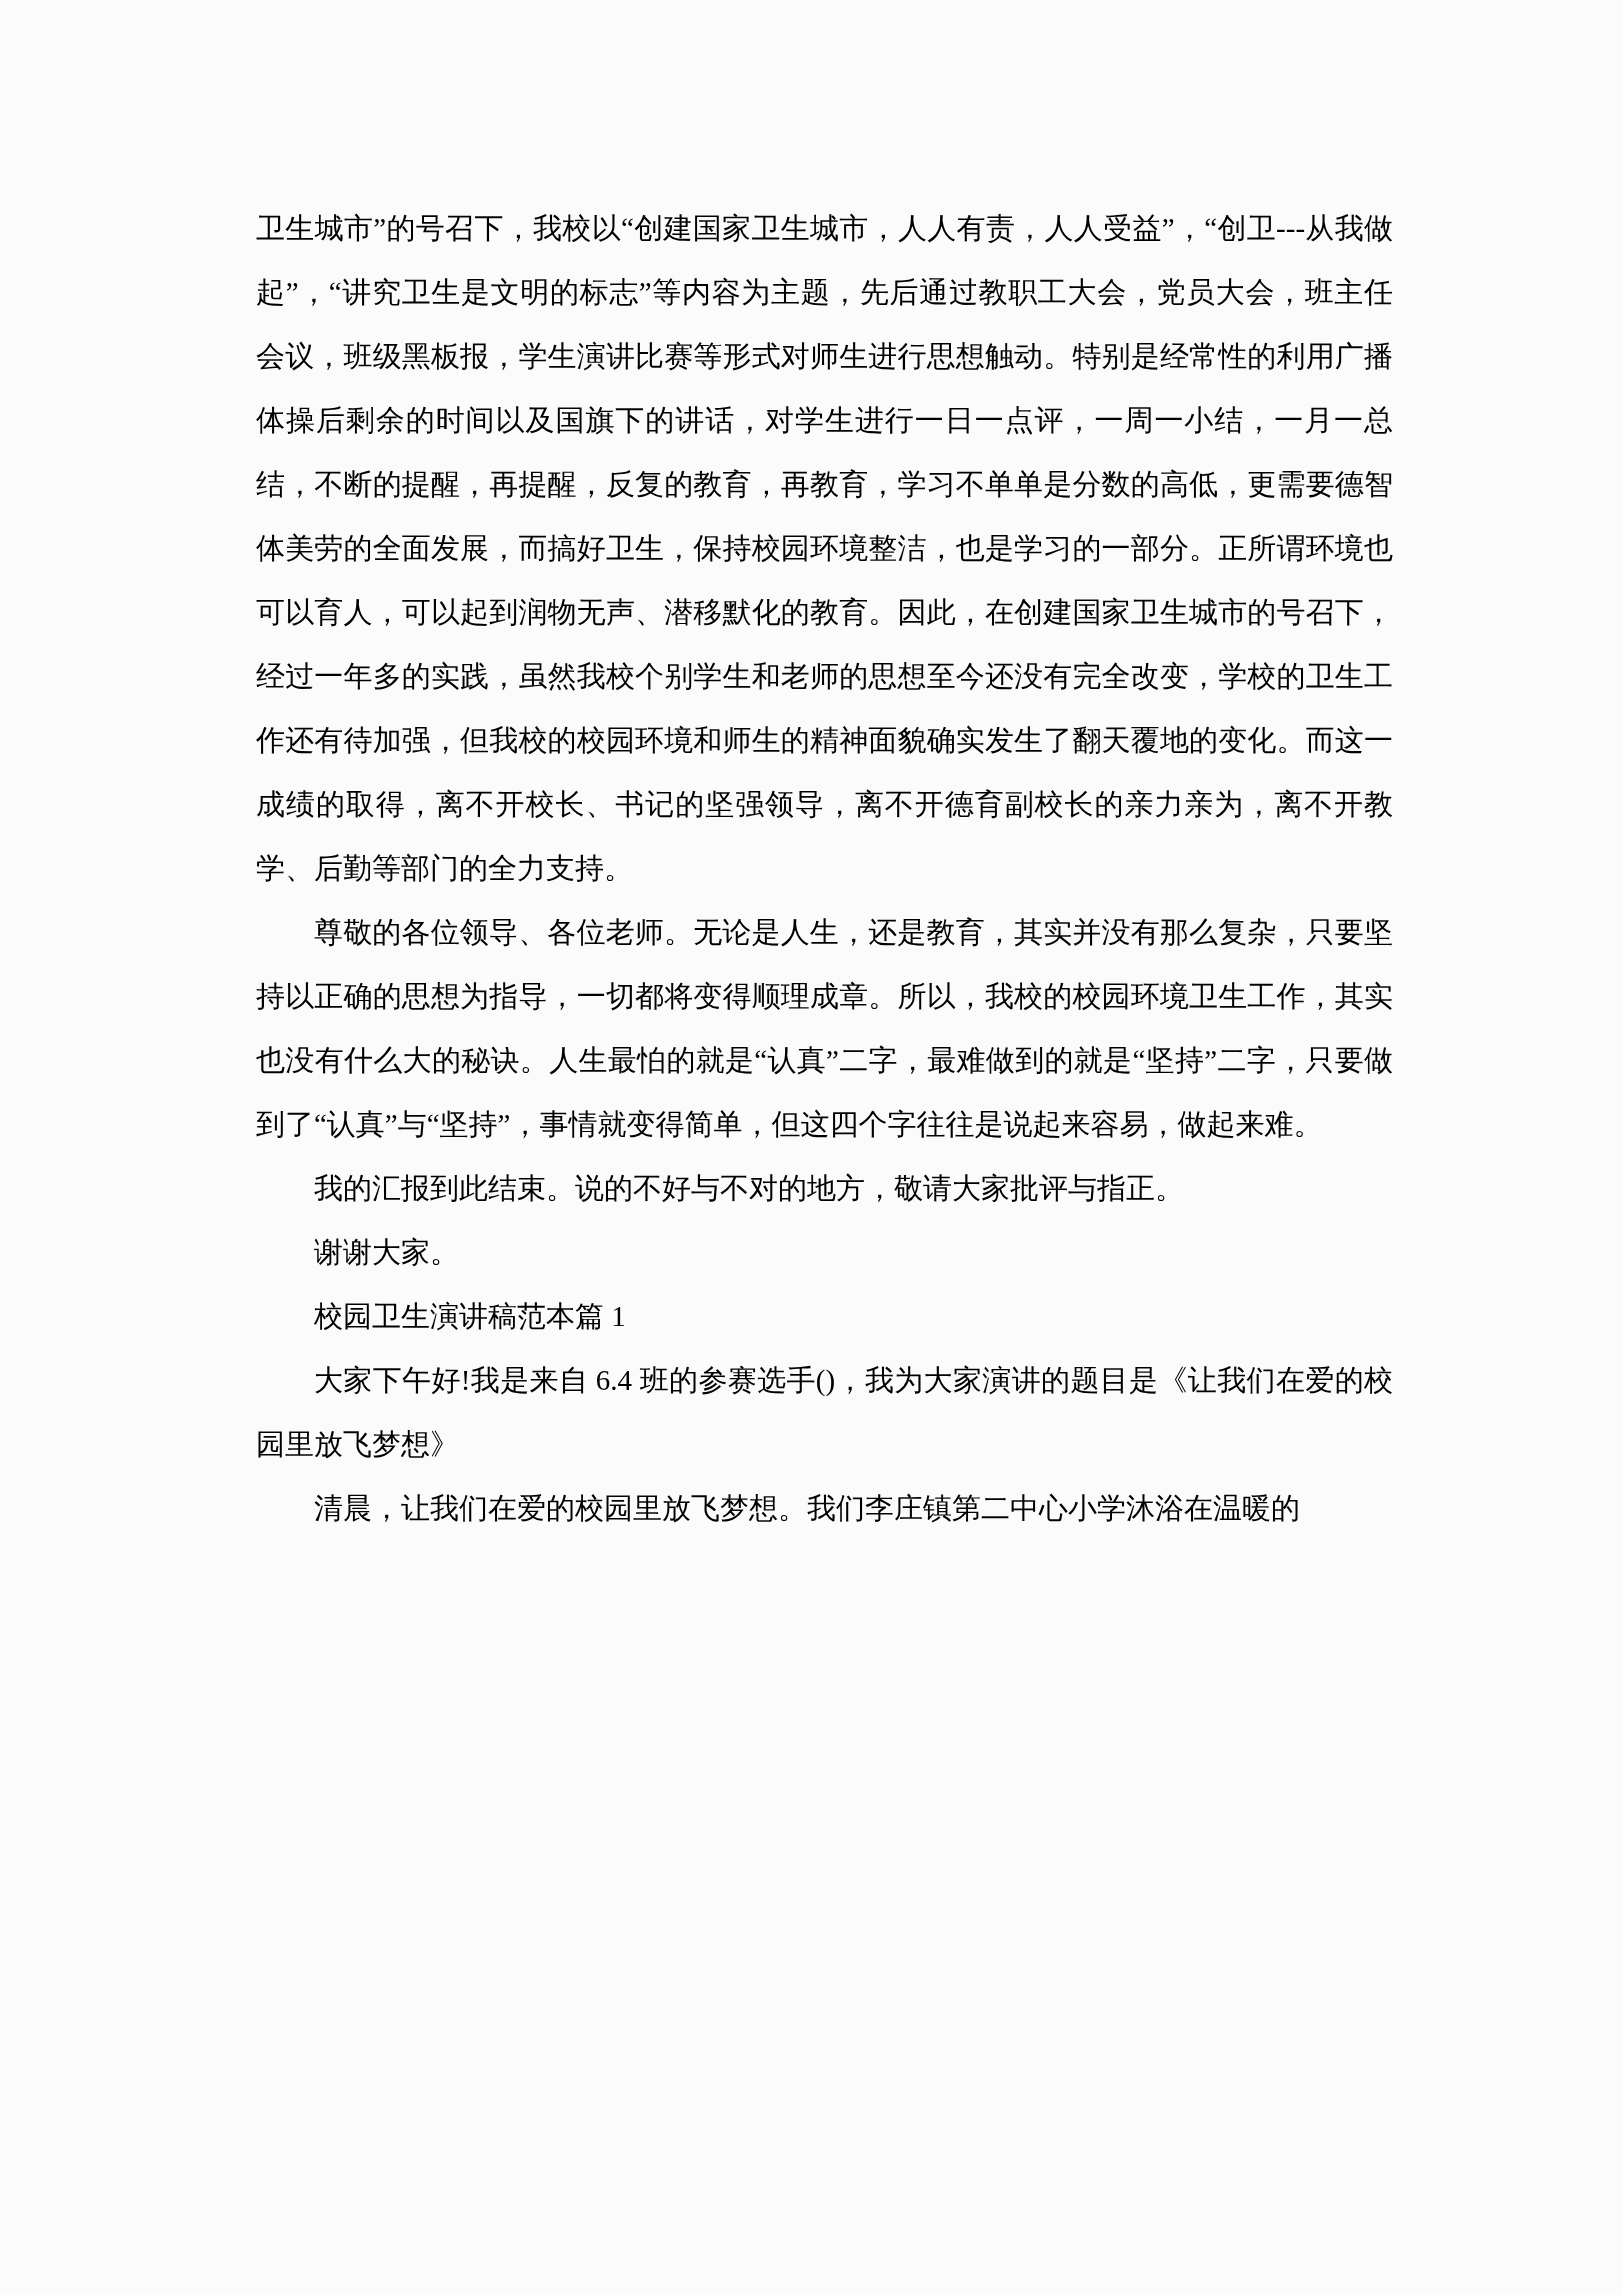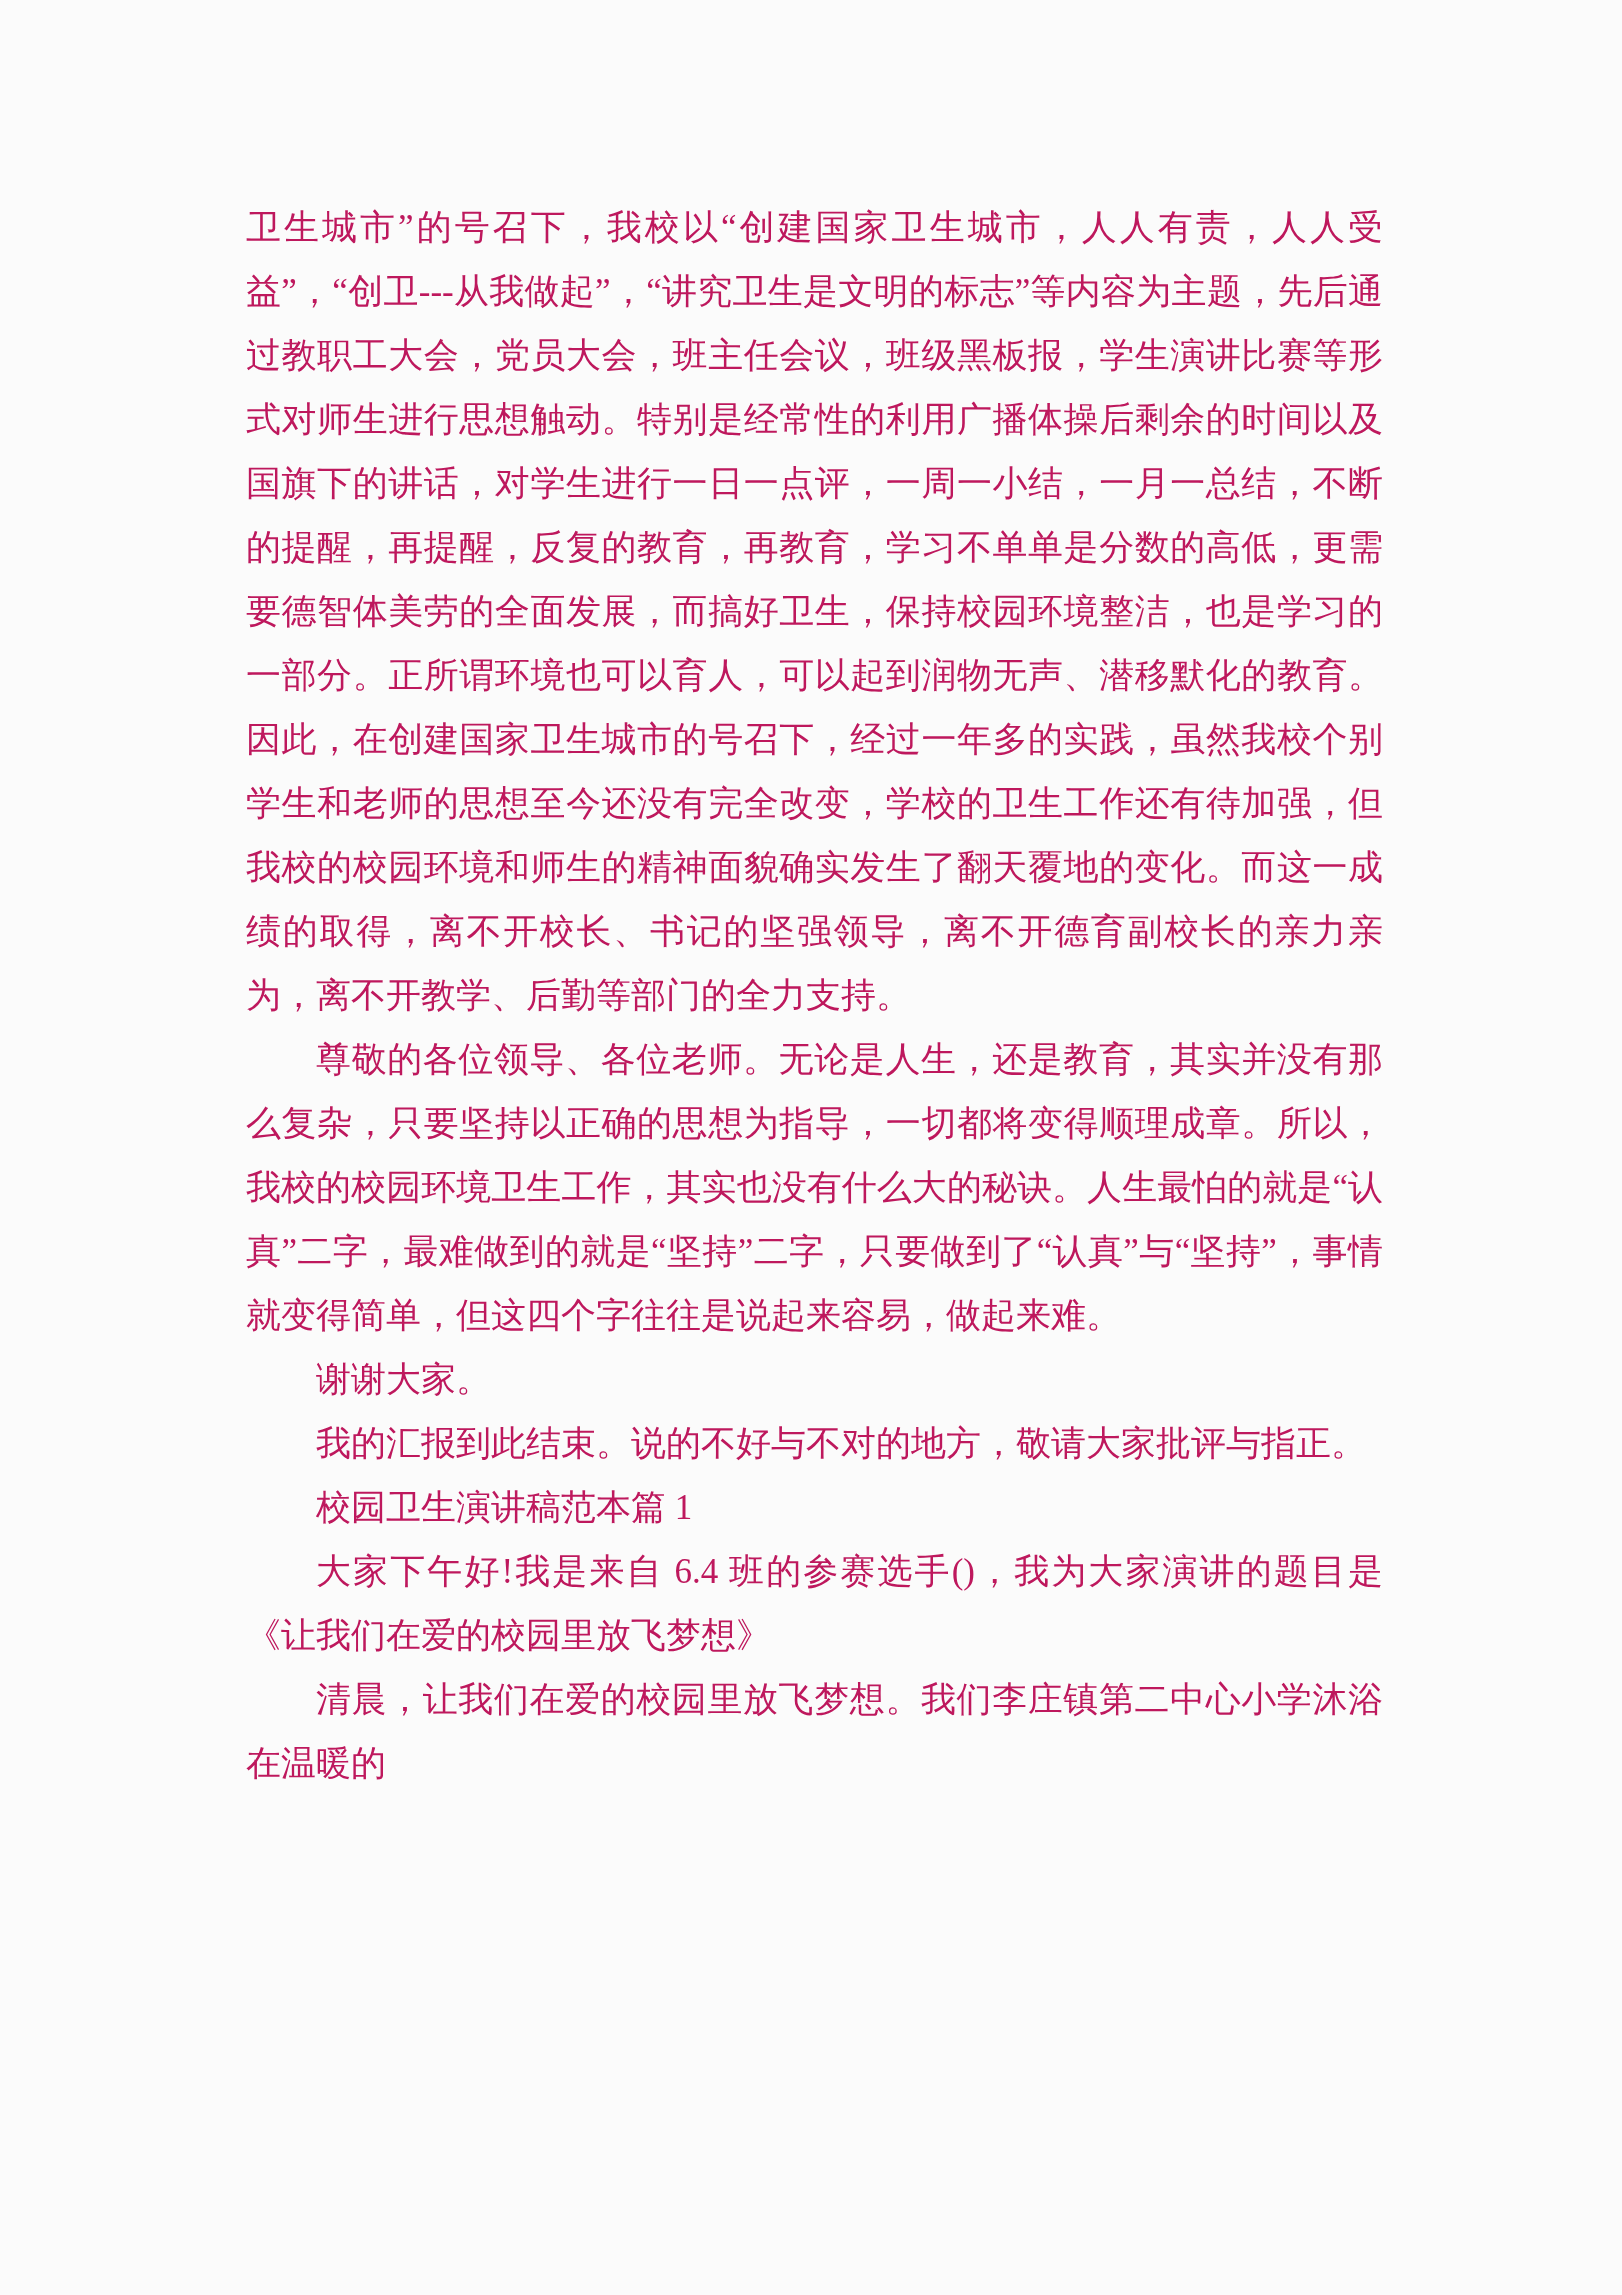--- a/index.html
+++ b/index.html
@@ -17,45 +17,45 @@
   .page {
     position: absolute;
     left: 0;
     top: 0;
     width: 1623px;
     height: 2295px;
     background: #fbfbfb;
   }
   .content {
     position: absolute;
-    left: 246px;
+    left: 256px;
     top: 196px;
     width: 1137px;
-    color: #be185d;
-    font-size: 35px;
+    color: #000000;
+    font-size: 29px;
     line-height: 64px;
     text-align: justify;
     letter-spacing: 0;
     word-break: break-all;
   }
   .content p {
     margin: 0;
     padding: 0;
   }
   .content p.indent {
     text-indent: 2em;
   }
 </style>
 </head>
 <body>
 
 <div class="page">
   <div class="content">
     <p>卫生城市”的号召下，我校以“创建国家卫生城市，人人有责，人人受益”，“创卫---从我做起”，“讲究卫生是文明的标志”等内容为主题，先后通过教职工大会，党员大会，班主任会议，班级黑板报，学生演讲比赛等形式对师生进行思想触动。特别是经常性的利用广播体操后剩余的时间以及国旗下的讲话，对学生进行一日一点评，一周一小结，一月一总结，不断的提醒，再提醒，反复的教育，再教育，学习不单单是分数的高低，更需要德智体美劳的全面发展，而搞好卫生，保持校园环境整洁，也是学习的一部分。正所谓环境也可以育人，可以起到润物无声、潜移默化的教育。因此，在创建国家卫生城市的号召下，经过一年多的实践，虽然我校个别学生和老师的思想至今还没有完全改变，学校的卫生工作还有待加强，但我校的校园环境和师生的精神面貌确实发生了翻天覆地的变化。而这一成绩的取得，离不开校长、书记的坚强领导，离不开德育副校长的亲力亲为，离不开教学、后勤等部门的全力支持。</p>
     <p class="indent">尊敬的各位领导、各位老师。无论是人生，还是教育，其实并没有那么复杂，只要坚持以正确的思想为指导，一切都将变得顺理成章。所以，我校的校园环境卫生工作，其实也没有什么大的秘诀。人生最怕的就是“认真”二字，最难做到的就是“坚持”二字，只要做到了“认真”与“坚持”，事情就变得简单，但这四个字往往是说起来容易，做起来难。</p>
+    <p class="indent">我的汇报到此结束。说的不好与不对的地方，敬请大家批评与指正。</p>
     <p class="indent">谢谢大家。</p>
-    <p class="indent">我的汇报到此结束。说的不好与不对的地方，敬请大家批评与指正。</p>
     <p class="indent">校园卫生演讲稿范本篇 1</p>
     <p class="indent">大家下午好!我是来自 6.4 班的参赛选手()，我为大家演讲的题目是《让我们在爱的校园里放飞梦想》</p>
     <p class="indent">清晨，让我们在爱的校园里放飞梦想。我们李庄镇第二中心小学沐浴在温暖的</p>
   </div>
 </div>
 
 
 </body></html>

